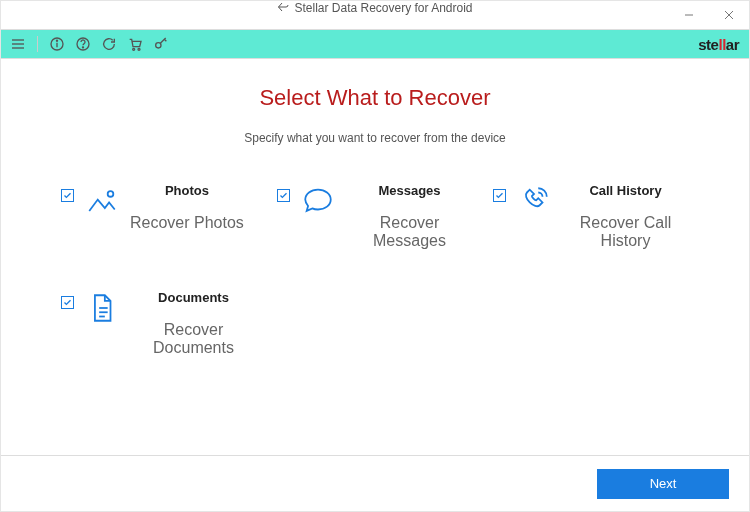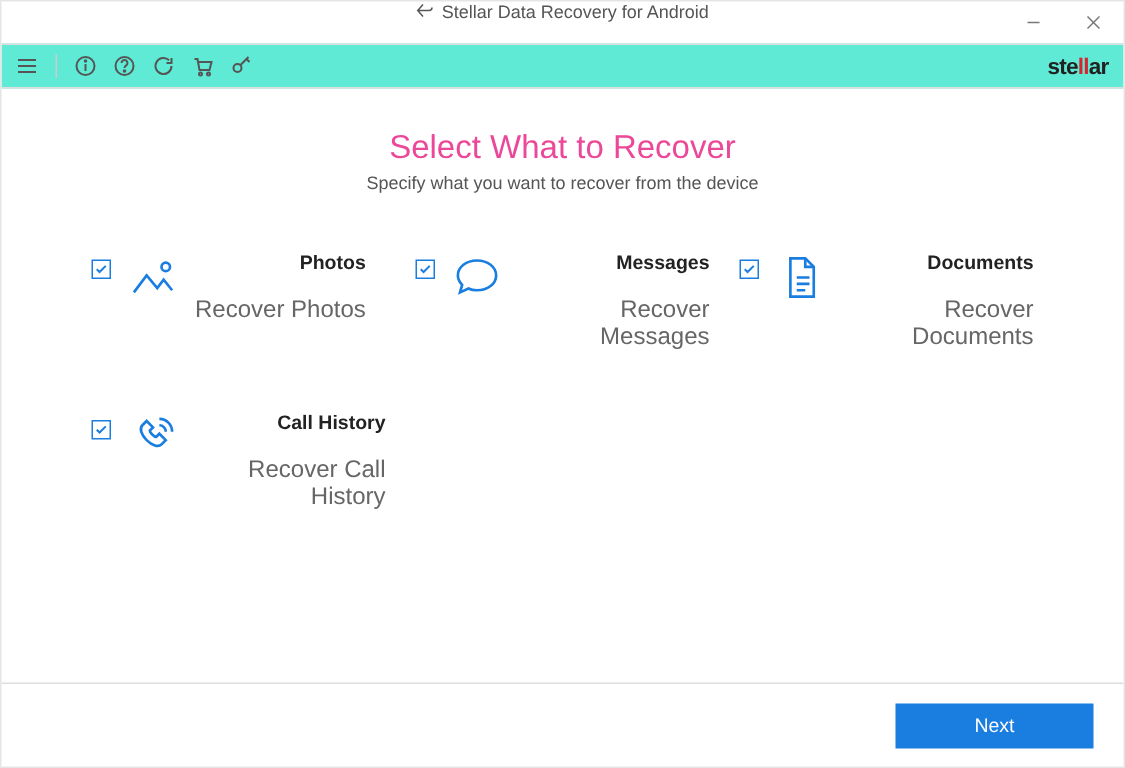--- a/index.html
+++ b/index.html
@@ -55,36 +55,36 @@
     letter-spacing: -0.5px;
   }
   .brand .ll { color: #d9232e; }
   .brand .rest { color: #222; }
   .content {
     padding: 26px 60px 0 60px;
     text-align: center;
   }
   .heading {
     font-size: 22px;
-    color: #ec4899;
+    color: #b91c1c;
     font-weight: 500;
-    margin-bottom: 4px;
+    margin-bottom: 20px;
   }
   .subheading {
     font-size: 12px;
     color: #555;
     margin-bottom: 38px;
     text-align: center;
   }
   .grid {
     display: grid;
     grid-template-columns: repeat(3, 1fr);
     column-gap: 20px;
     row-gap: 40px;
-    text-align: right;
+    text-align: center;
     padding: 0 0px;
   }
   .option {
     display: flex; align-items: flex-start;
     gap: 10px;
   }
   .checkbox {
     width: 13px; height: 13px;
     border: 1px solid #1a7de0;
     display: flex; align-items: center; justify-content: center;
@@ -245,50 +245,50 @@
 
 
     <div class="option">
       <div class="checkbox">
         <svg width="9" height="9" viewBox="0 0 12 12">
             <path d="M2 6l2.5 2.5L10 3" fill="none" stroke="#1a7de0" stroke-width="1.8"></path>
           </svg>
       </div>
       <div class="opt-icon">
         <svg width="34" height="34" viewBox="0 0 48 48" fill="none" stroke="#1a7de0" stroke-width="2.5">
+            <path d="M32 30c-3 3-9 1-14-4s-7-11-4-14l4-4 6 6-3 3c0 2 4 6 6 6l3-3 6 6z"></path>
+            <path d="M30 6a12 12 0 0 1 12 12"></path>
+            <path d="M30 12a6 6 0 0 1 6 6"></path>
+          </svg>
+      </div>
+      <div class="opt-text">
+        <div class="opt-title">Call History</div>
+        <div class="opt-desc">Recover Call History</div>
+      </div>
+    </div>
+
+    <div class="option">
+      <div class="checkbox">
+        <svg width="9" height="9" viewBox="0 0 12 12">
+            <path d="M2 6l2.5 2.5L10 3" fill="none" stroke="#1a7de0" stroke-width="1.8"></path>
+          </svg>
+      </div>
+      <div class="opt-icon">
+        <svg width="34" height="34" viewBox="0 0 48 48" fill="none" stroke="#1a7de0" stroke-width="2.5">
             <path d="M14 6h14l8 8v28H14z"></path>
             <path d="M28 6v8h8"></path>
             <line x1="20" y1="24" x2="32" y2="24"></line>
             <line x1="20" y1="30" x2="32" y2="30"></line>
             <line x1="20" y1="36" x2="28" y2="36"></line>
           </svg>
       </div>
       <div class="opt-text">
         <div class="opt-title">Documents</div>
         <div class="opt-desc">Recover Documents</div>
       </div>
     </div>
 
-    <div class="option">
-      <div class="checkbox">
-        <svg width="9" height="9" viewBox="0 0 12 12">
-            <path d="M2 6l2.5 2.5L10 3" fill="none" stroke="#1a7de0" stroke-width="1.8"></path>
-          </svg>
-      </div>
-      <div class="opt-icon">
-        <svg width="34" height="34" viewBox="0 0 48 48" fill="none" stroke="#1a7de0" stroke-width="2.5">
-            <path d="M32 30c-3 3-9 1-14-4s-7-11-4-14l4-4 6 6-3 3c0 2 4 6 6 6l3-3 6 6z"></path>
-            <path d="M30 6a12 12 0 0 1 12 12"></path>
-            <path d="M30 12a6 6 0 0 1 6 6"></path>
-          </svg>
-      </div>
-      <div class="opt-text">
-        <div class="opt-title">Call History</div>
-        <div class="opt-desc">Recover Call History</div>
-      </div>
-    </div>
-
   </div>
 </div>
 
 <div class="footer">
   <button class="next-btn">Next</button>
 </div>
 
 </body></html>

